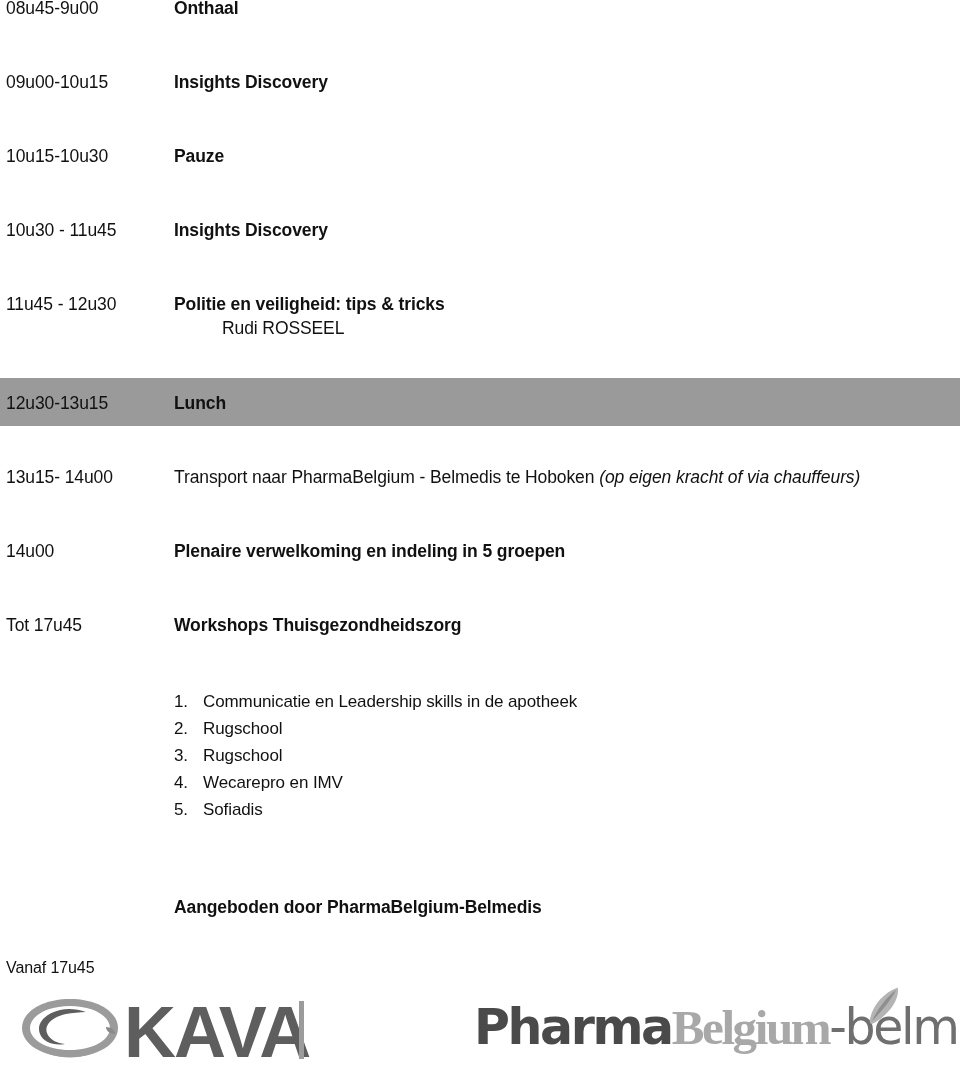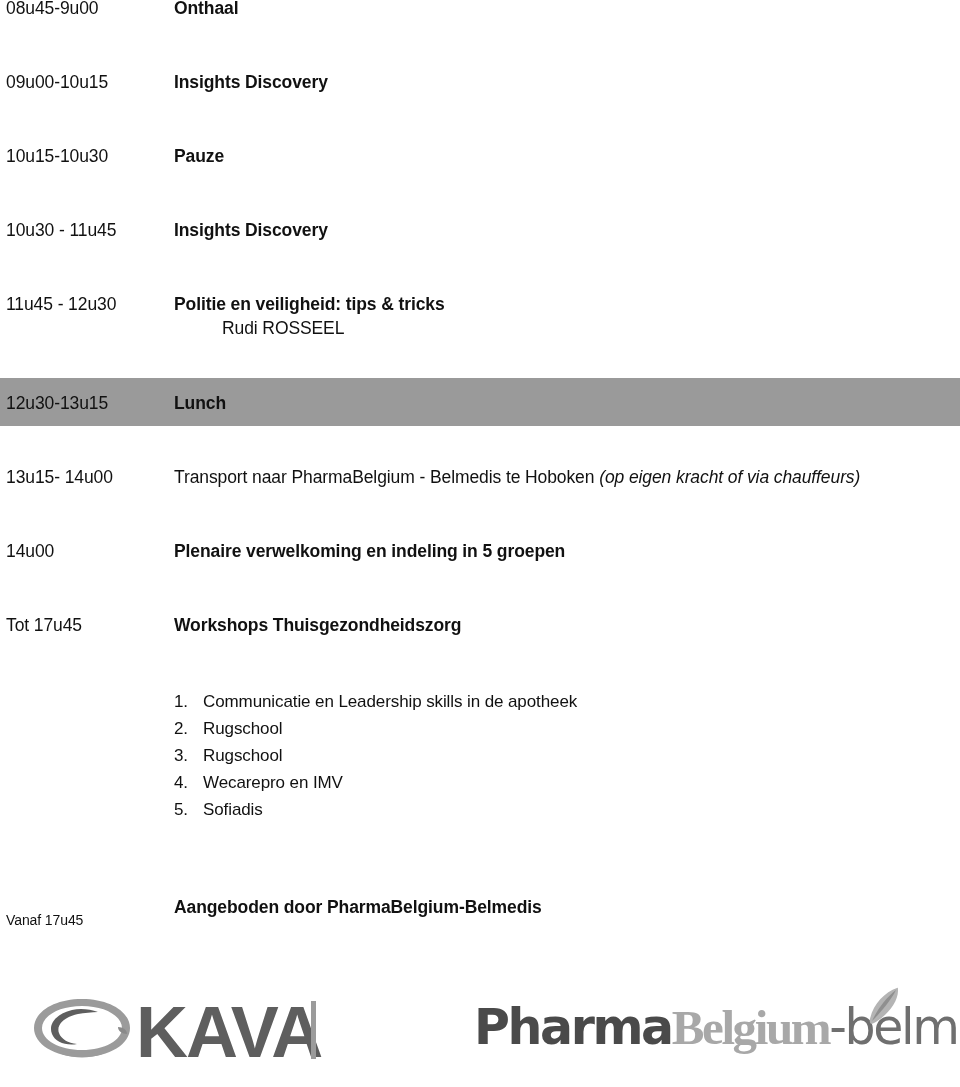--- a/index.html
+++ b/index.html
@@ -108,39 +108,39 @@
     top: 895px;
     font-size: 17.5px;
     line-height: 25px;
     font-weight: bold;
     letter-spacing: -0.1px;
     color: #111111;
   }
   .finaltime {
     position: absolute;
     left: 6px;
-    top: 908px;
-    font-size: 14px;
+    top: 956px;
+    font-size: 16px;
     line-height: 24px;
     letter-spacing: -0.1px;
     color: #111111;
     white-space: nowrap;
   }
 
   
   .logos {
     position: absolute;
     left: 0;
     top: 975px;
     width: 960px;
     height: 112px;
   }
   .kava-logo {
     position: absolute;
-    left: 28px;
+    left: 16px;
     top: 12px;
     width: 300px;
     height: 96px;
   }
   .kava-mark {
     position: absolute;
     left: 0;
     top: 6px;
     width: 108px;
     height: 86px;

